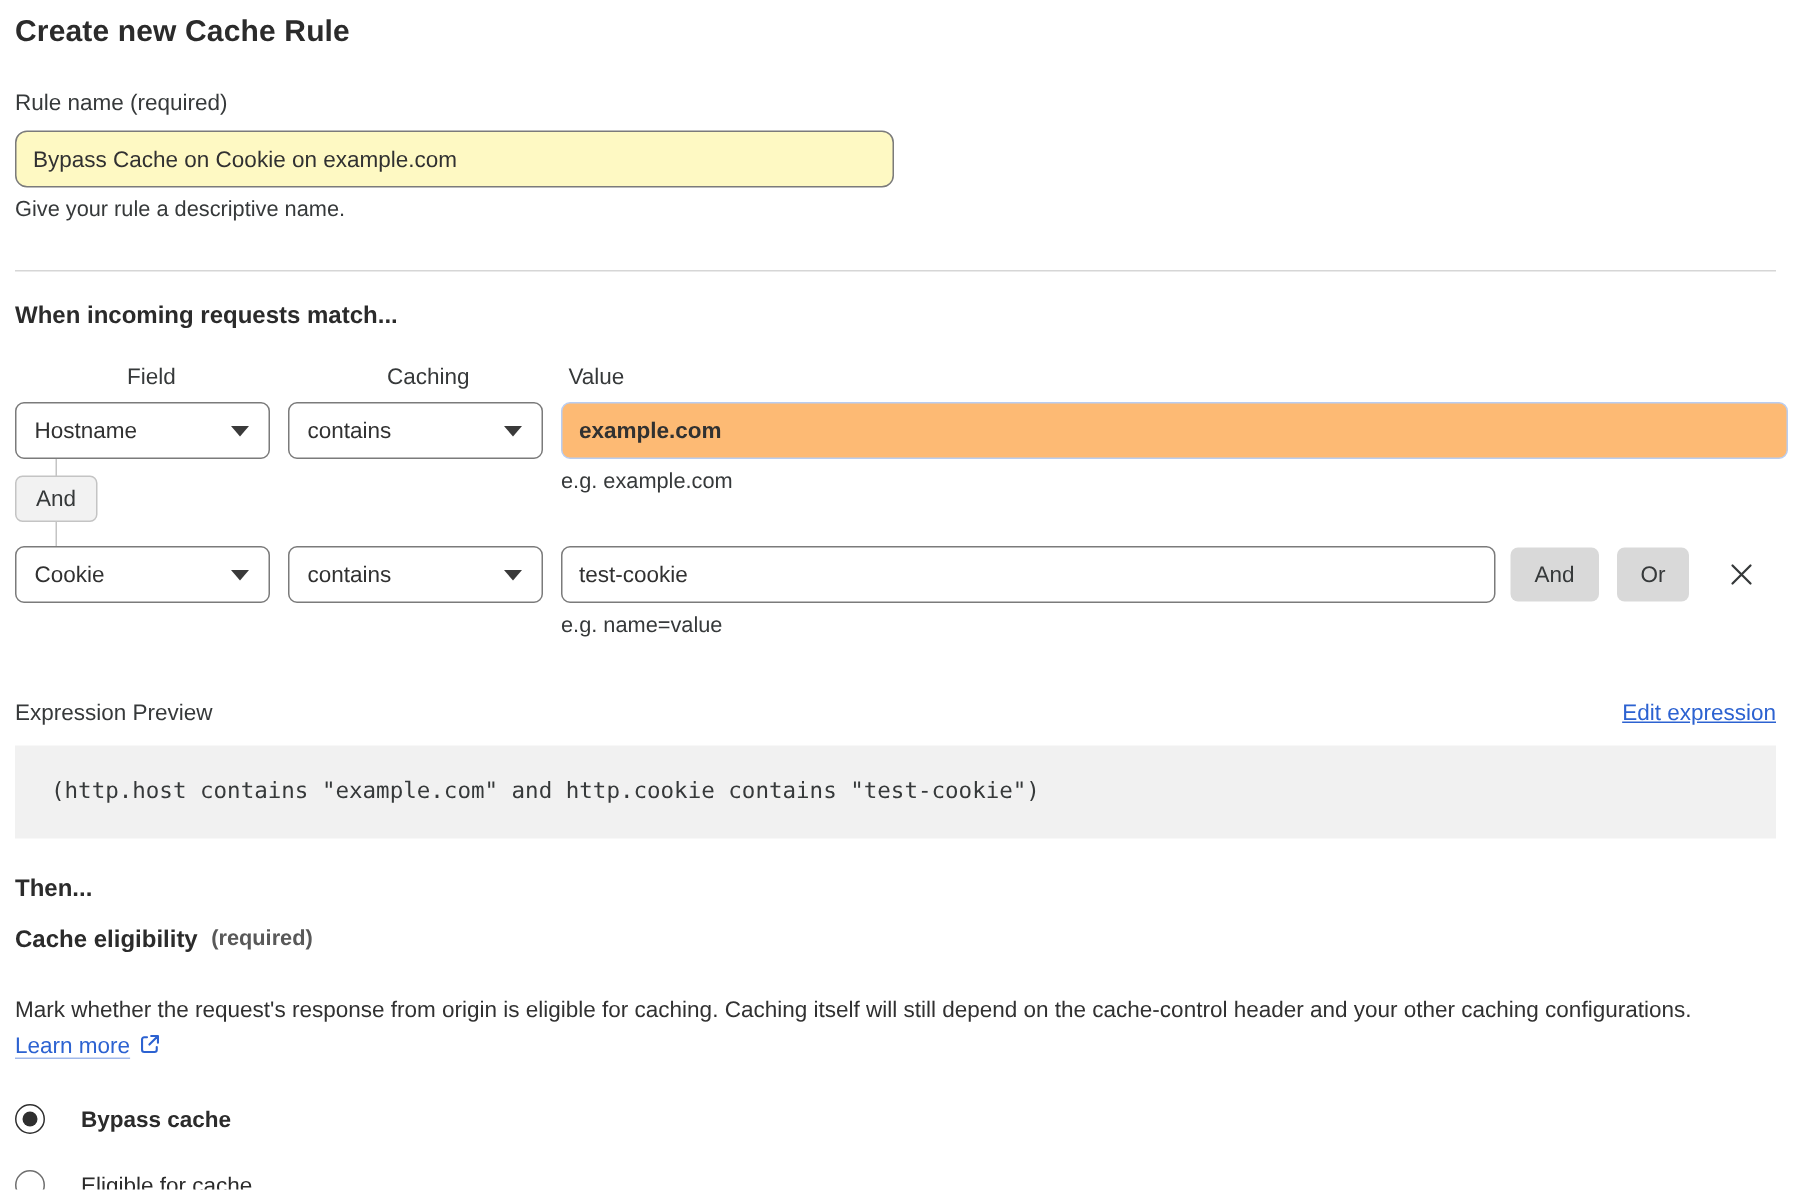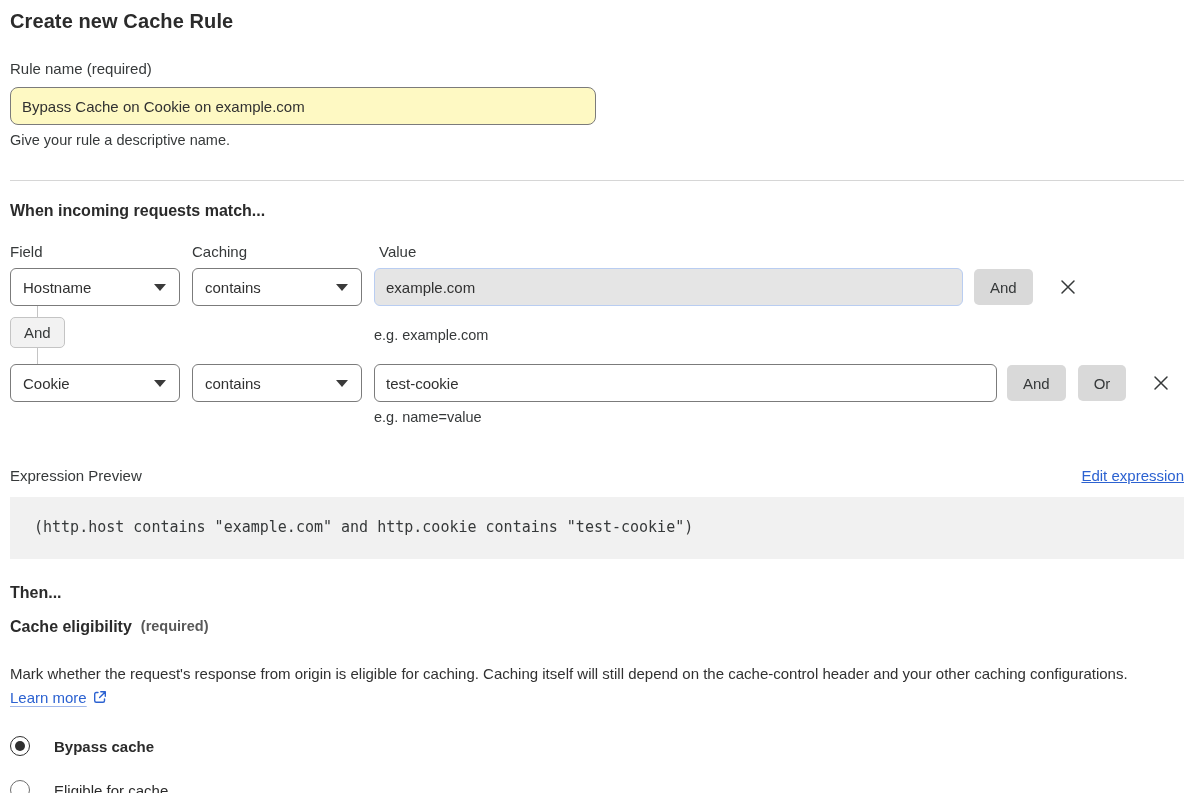--- a/index.html
+++ b/index.html
@@ -30,21 +30,21 @@
     outline: none;
   }
   .helper-text { font-size: 14.5px; color: #36393a; margin-top: 7px; }
 
   .divider { border: none; border-top: 1px solid #d6d6d6; margin-top: 32px; }
 
   .section-heading { font-size: 16px; font-weight: 700; color: #2b2b2b; }
   .match-heading { margin-top: 21px; }
 
   .columns-row { display: flex; margin-top: 23px; }
-  .col-label { font-size: 15px; color: #36393a; }
+  .col-label { font-size: 15px; color: #36393a; text-align: center; }
   .col-field { width: 182px; }
   .col-operator { width: 187px; }
 
   .match-row { display: flex; align-items: center; margin-top: 8px; height: 38px; }
   .select {
     position: relative;
     width: 170px; height: 38px;
     border: 1px solid #7b7b7b;
     border-radius: 6px;
     background: #fff;
@@ -67,21 +67,21 @@
     margin-left: 12px;
     border: 1px solid #7b7b7b;
     border-radius: 6px;
     padding: 0 11px;
     font-family: "Liberation Sans", sans-serif;
     font-size: 15px; color: #313131;
     background: #fff;
     outline: none;
     flex: none;
   }
-  .value-w1 { width: 589px; background: #e5e5e5; border-color: #b9cdf1; }
+  .value-w1 { width: 818px; background: #fdba74; border-color: #b9cdf1; font-weight: bold; }
   .value-w2 { width: 623px; }
 
   .logic-btn {
     height: 36px;
     padding: 0 16px;
     border: none;
     border-radius: 5px;
     background: #d9d9d9;
     font-family: "Liberation Sans", sans-serif;
     font-size: 15px; color: #36393a;
@@ -104,21 +104,21 @@
   .connector-line { position: absolute; left: 27px; top: 0; width: 1px; height: 58px; background: #c4c4c4; }
   .connector-chip {
     position: absolute; left: 0; top: 11px;
     padding: 6px 13px;
     background: #f2f2f2;
     border: 1px solid #c4c4c4;
     border-radius: 5px;
     font-size: 15px; color: #36393a;
     cursor: pointer;
   }
-  .between-rows .helper-text { position: absolute; left: 364px; top: 21px; margin: 0; }
+  .between-rows .helper-text { position: absolute; left: 364px; top: 7px; margin: 0; }
   .row2-helper { margin-left: 364px; margin-top: 7px; }
 
   .expr-header { display: flex; justify-content: space-between; align-items: baseline; margin-top: 42px; }
   .expr-label { font-size: 15px; color: #36393a; }
   .link { font-size: 15px; color: #2c62d1; text-decoration: underline; cursor: pointer; }
   .code-block {
     margin-top: 13px;
     background: #f1f1f1;
     padding: 21px 24px 23px 24px;
     font-family: "DejaVu Sans Mono", monospace;

